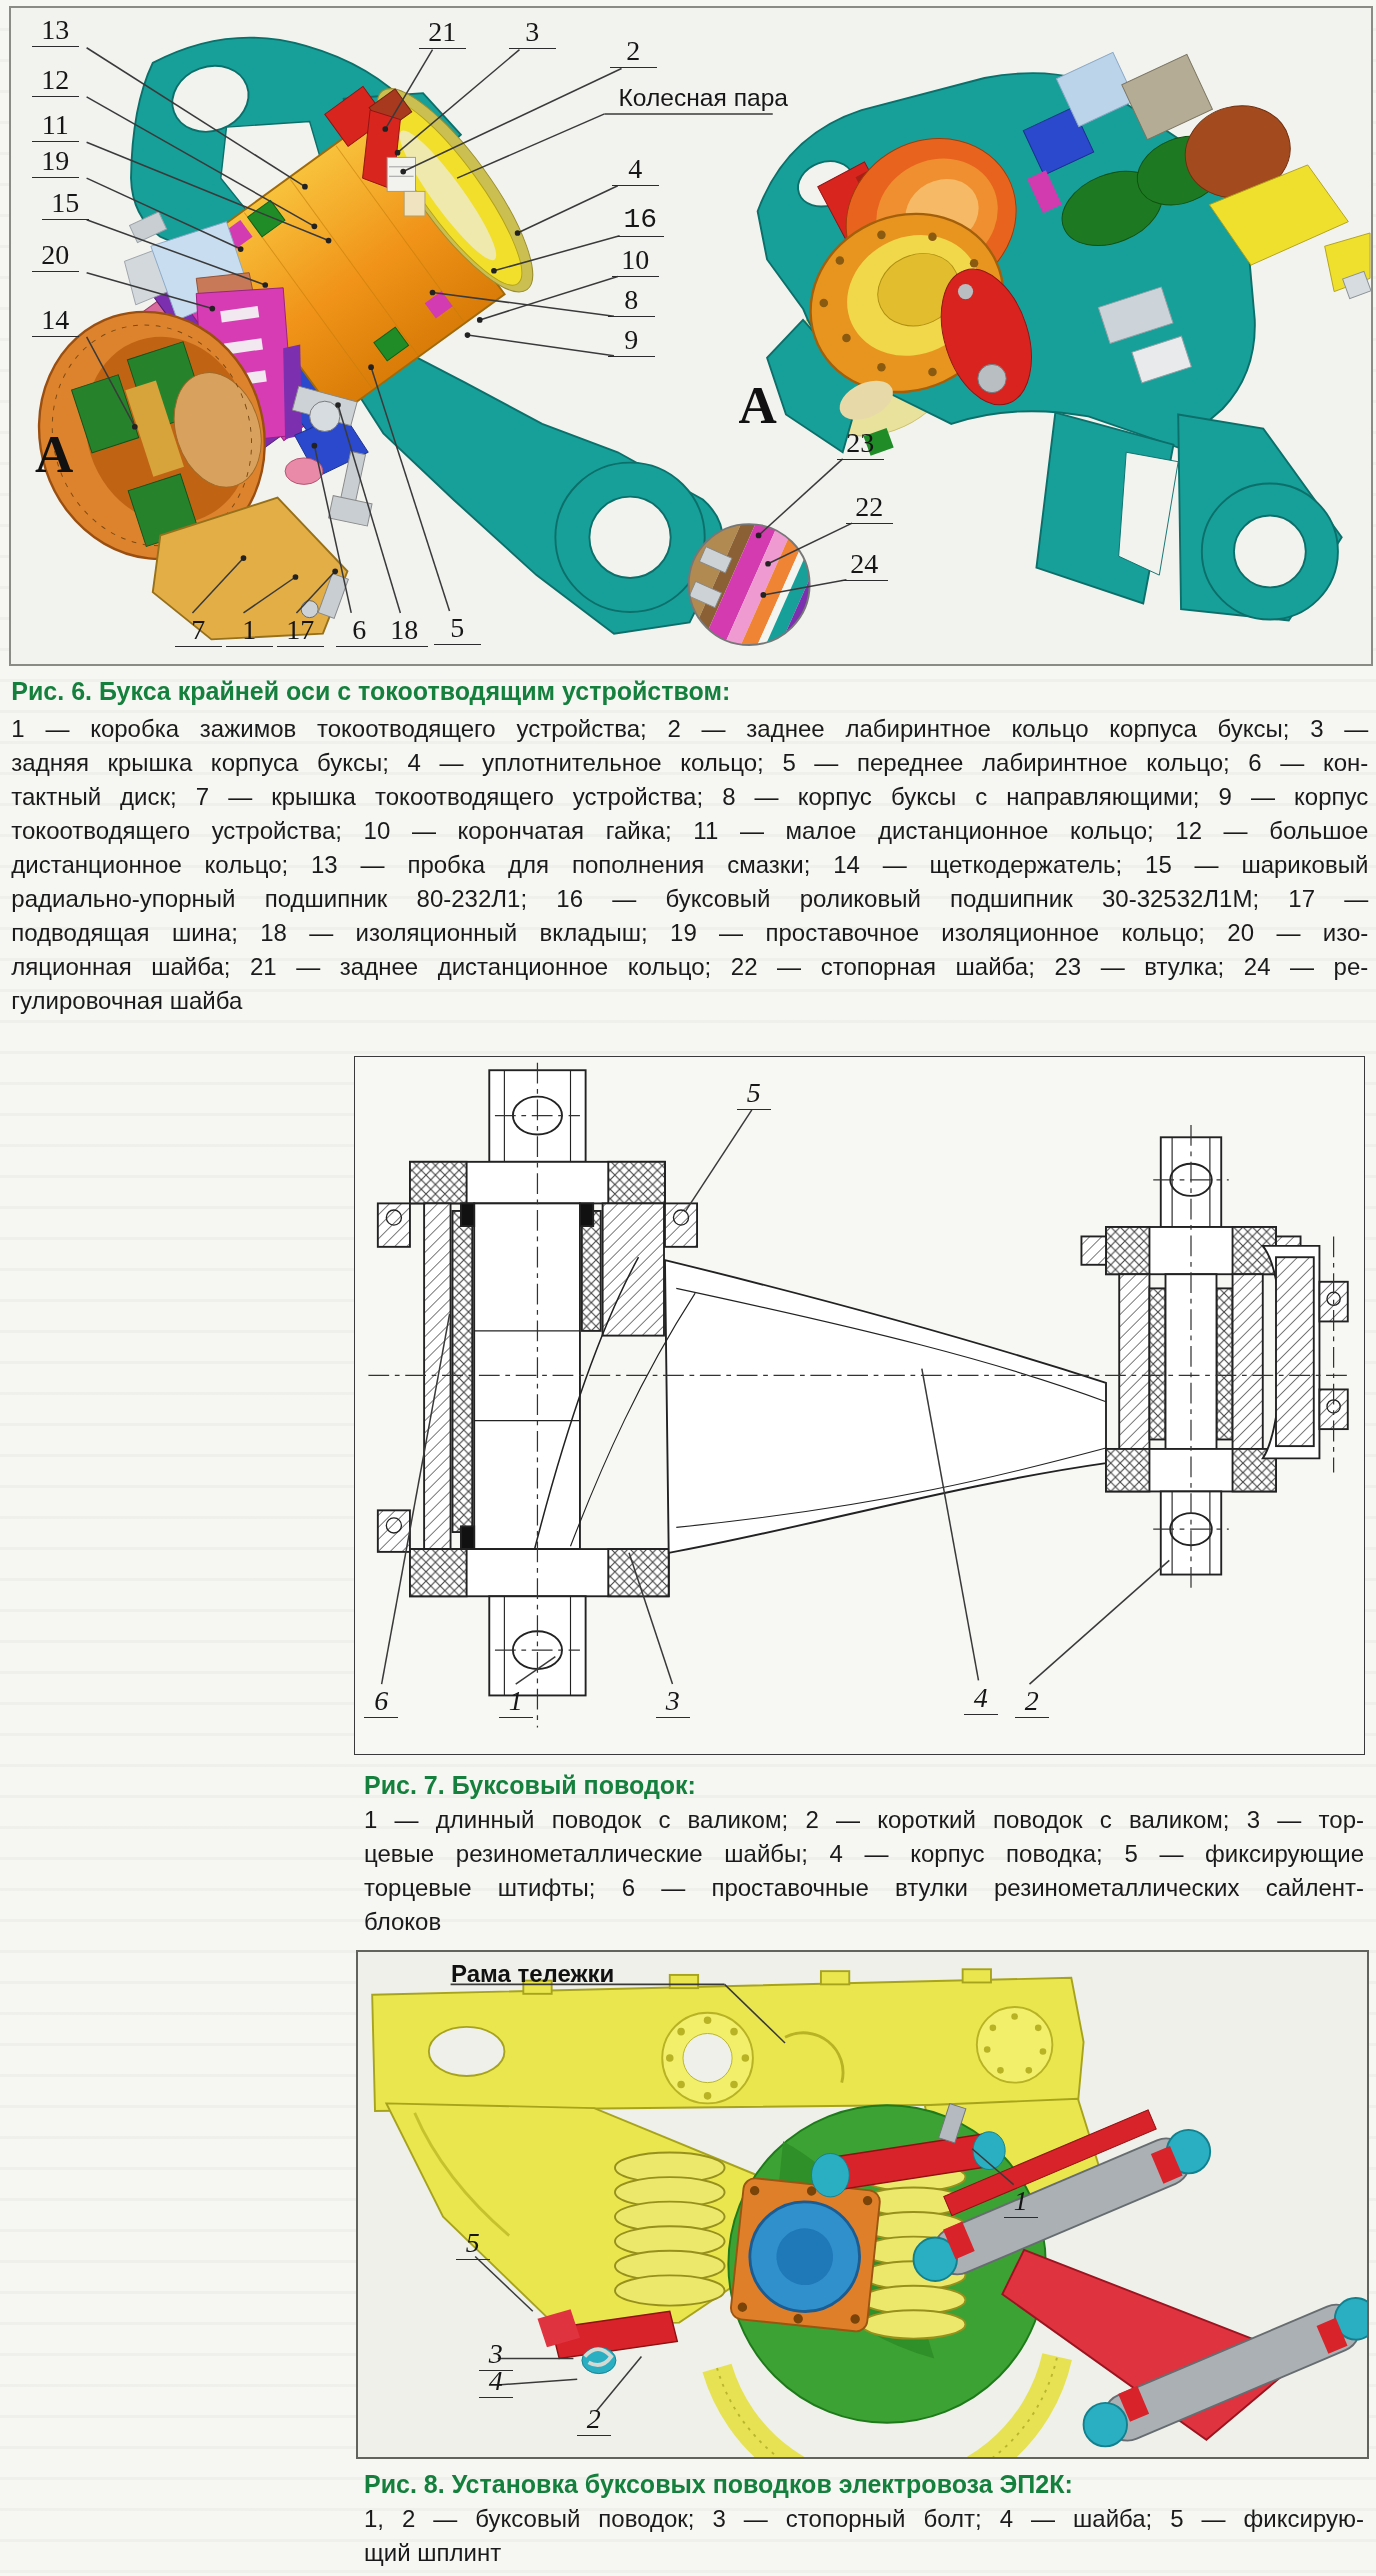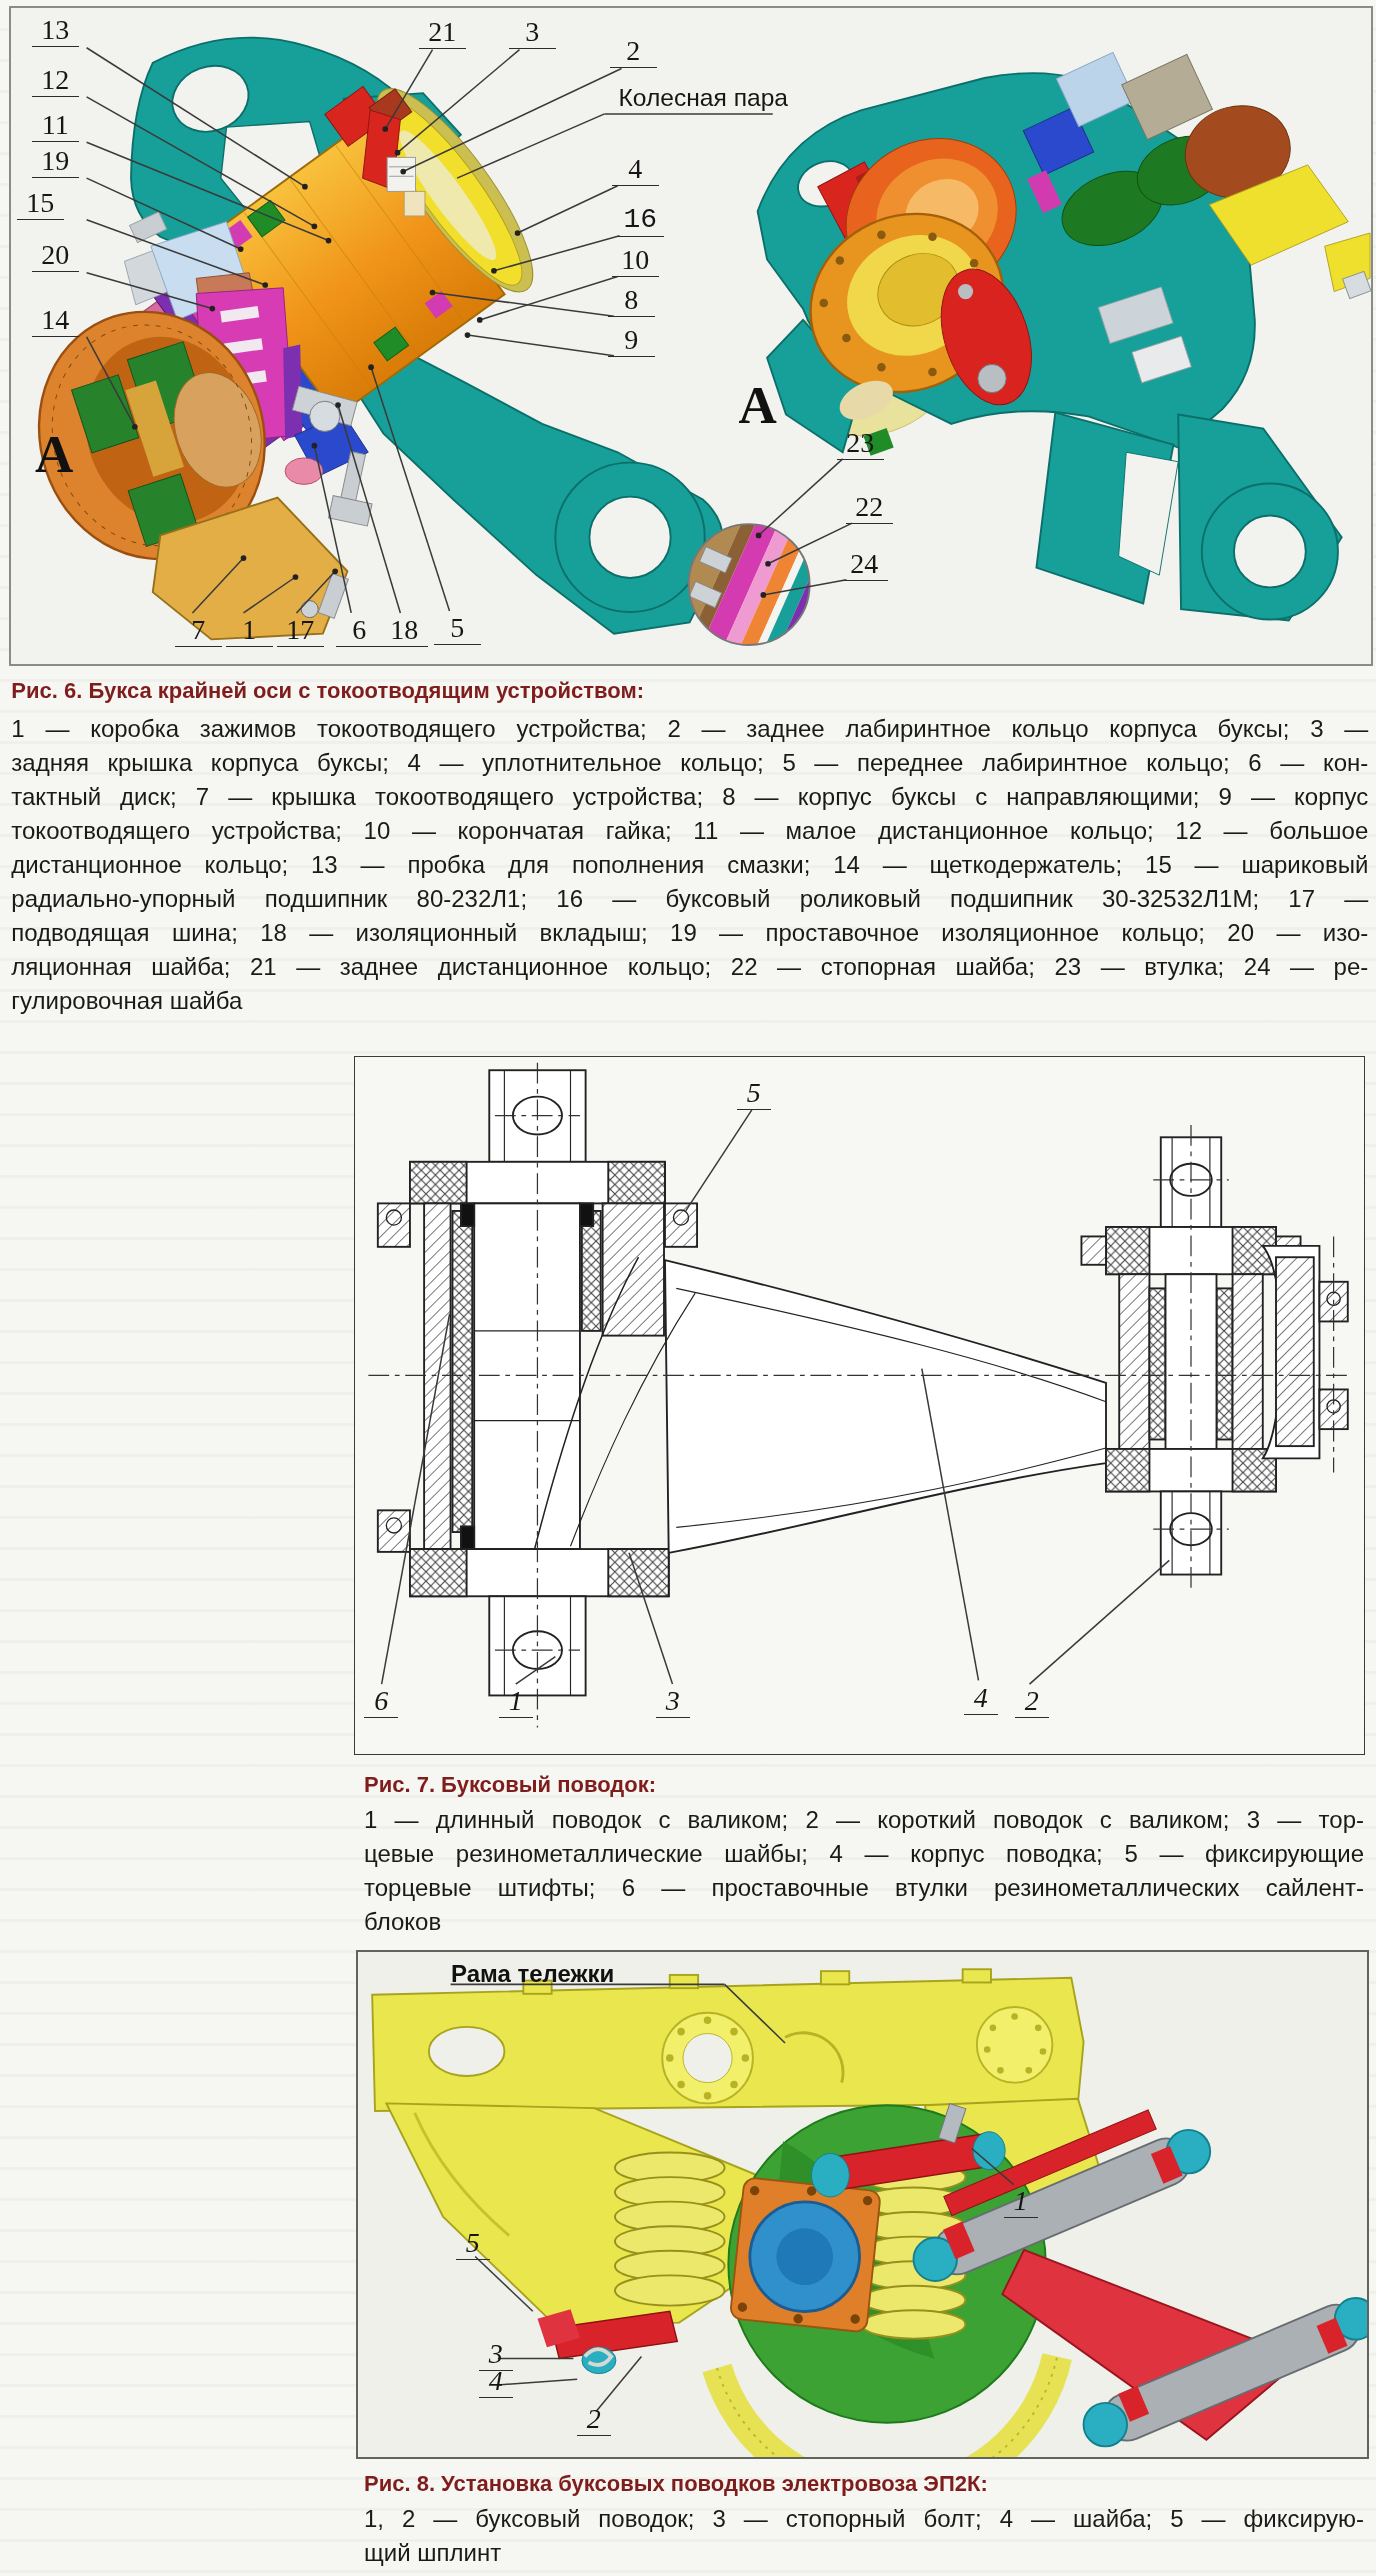--- a/index.html
+++ b/index.html
@@ -12,21 +12,21 @@
     background:repeating-linear-gradient(180deg,transparent 0 28px,rgba(110,130,105,.05) 28px 31px);
   }
   .figbox{position:absolute;overflow:hidden;}
   #box6{left:8.5px;top:5.7px;width:1360px;height:656px;background:#f2f3ef;border:2.8px solid #8b8b85;}
   #box7{left:354px;top:1056px;width:1009px;height:697px;background:#f7f7f3;border:1.9px solid #3a3a3a;}
   #box8{left:356px;top:1950px;width:1009px;height:505px;background:#eef0e9;border:2.8px solid #62635c;}
   .figbox>svg.art{position:absolute;left:0;top:0;}
   .figbox>svg.overlay{position:absolute;left:0;top:0;pointer-events:none;}
   .overlay line{stroke:#3a3a3a;stroke-width:1.6;fill:none;}
   .overlay circle.dot{fill:#222;stroke:none;}
-  .caption{position:absolute;color:#7f1d1d;font-weight:bold;font-size:22px;line-height:32px;}
+  .caption{position:absolute;color:#15803d;font-weight:bold;font-size:25px;line-height:32px;}
   .legend{position:absolute;color:#1a1a1a;font-size:24px;}
   .legend .jl{text-align:justify;text-align-last:justify;white-space:nowrap;}
   .legend .jl-last{text-align-last:left;}
   #legend6{line-height:34px;width:1357px;}
   #legend7{line-height:34px;width:1000px;}
   #legend8{line-height:34px;width:1000px;}
   .co{position:absolute;font-family:"Liberation Serif",serif;font-size:28px;line-height:30px;
       color:#161616;border-bottom:1.9px solid #2c2c2c;min-width:42px;text-align:center;padding:0 2.8px 0.9px 2.8px;}
   .co.it{font-style:italic;min-width:28px;}
   .letterA{position:absolute;font-family:"Liberation Serif",serif;font-weight:bold;font-size:53px;color:#111;}
@@ -244,21 +244,21 @@
       <line x1="628" y1="112" x2="806" y2="112"></line>
       <line x1="628" y1="112" x2="472" y2="180"></line>
     </svg>
   <div class="letterA" style="left:24.6px;top:416px;">А</div>
   <div class="letterA" style="left:728px;top:367px;">А</div>
   <div class="ptlabel" style="left:608px;top:76px;font-family:'Liberation Sans',sans-serif;">Колесная пара</div>
 <div class="co" style="left: 21px; top: 7.6px;">13</div>
     <div class="co" style="left: 21px; top: 57px;">12</div>
     <div class="co" style="left: 21px; top: 102px;">11</div>
     <div class="co" style="left: 21px; top: 138px;">19</div>
-    <div class="co" style="left: 6px; top: 180px;">15</div>
+    <div class="co" style="left: 31px; top: 180px;">15</div>
     <div class="co" style="left: 21px; top: 232px;">20</div>
     <div class="co" style="left: 21px; top: 297px;">14</div>
     <div class="co" style="left: 164px; top: 607px;">7</div>
     <div class="co" style="left: 215px; top: 607px;">1</div>
     <div class="co" style="left: 266px; top: 607px;">17</div>
     <div class="co" style="left: 325px; top: 607px;">6</div>
     <div class="co" style="left: 370px; top: 607px;">18</div>
     <div class="co" style="left: 423px; top: 605px;">5</div>
     <div class="co" style="left: 408px; top: 9.4px;">21</div>
     <div class="co" style="left: 498px; top: 9.4px;">3</div>

